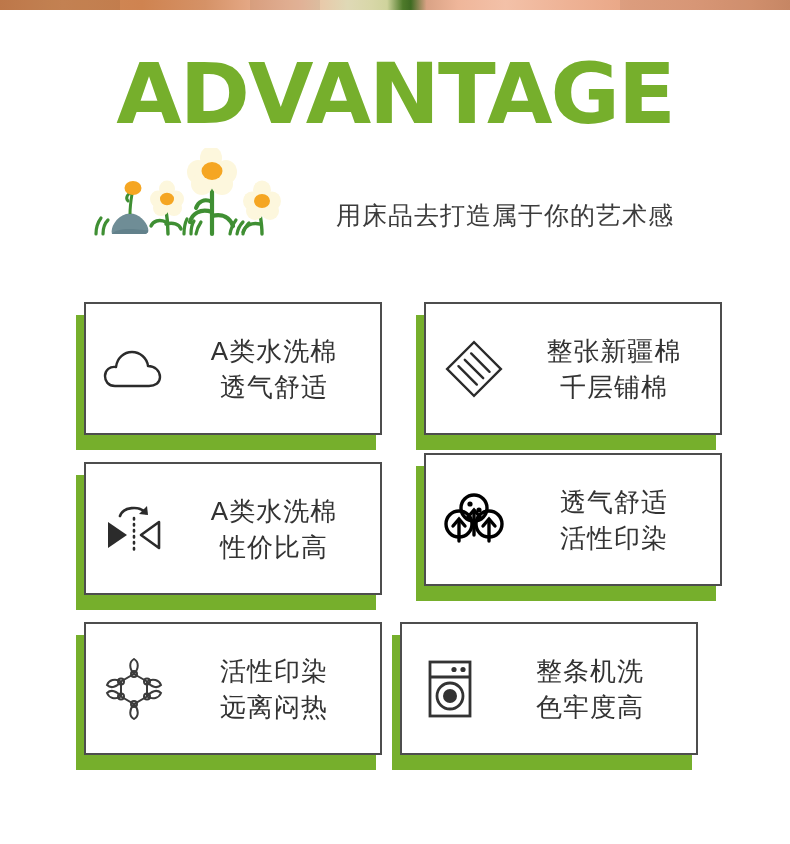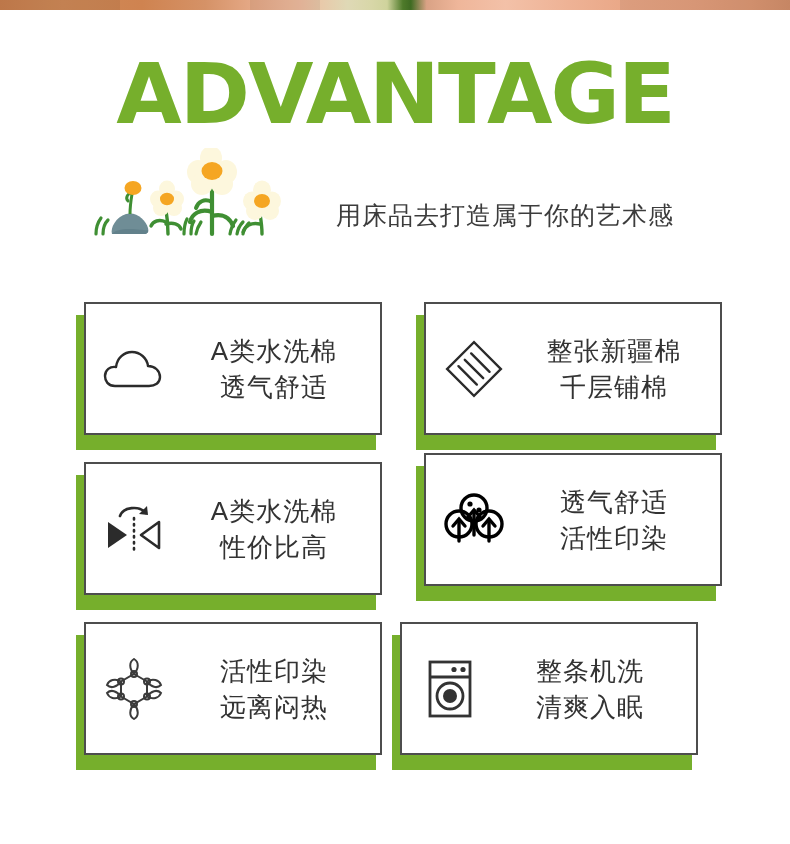--- a/index.html
+++ b/index.html
@@ -362,18 +362,18 @@
           <rect x="8" y="4" width="40" height="54" fill="none" stroke="#333" stroke-width="2.8"></rect>
           <line x1="8" y1="19" x2="48" y2="19" stroke="#333" stroke-width="2.8"></line>
           <circle cx="32" cy="11.5" r="2.6" fill="#333"></circle>
           <circle cx="41" cy="11.5" r="2.6" fill="#333"></circle>
           <circle cx="28" cy="38" r="13" fill="none" stroke="#333" stroke-width="2.8"></circle>
           <circle cx="28" cy="38" r="7" fill="#333"></circle>
         </svg>
       </div>
       <div class="card-text">
         <span class="l1">整条机洗</span>
-        <span class="l2">清爽入眠</span>
+        <span class="l2">色牢度高</span>
       </div>
     </div>
   </div>
 
 </div>
 
 </body></html>

